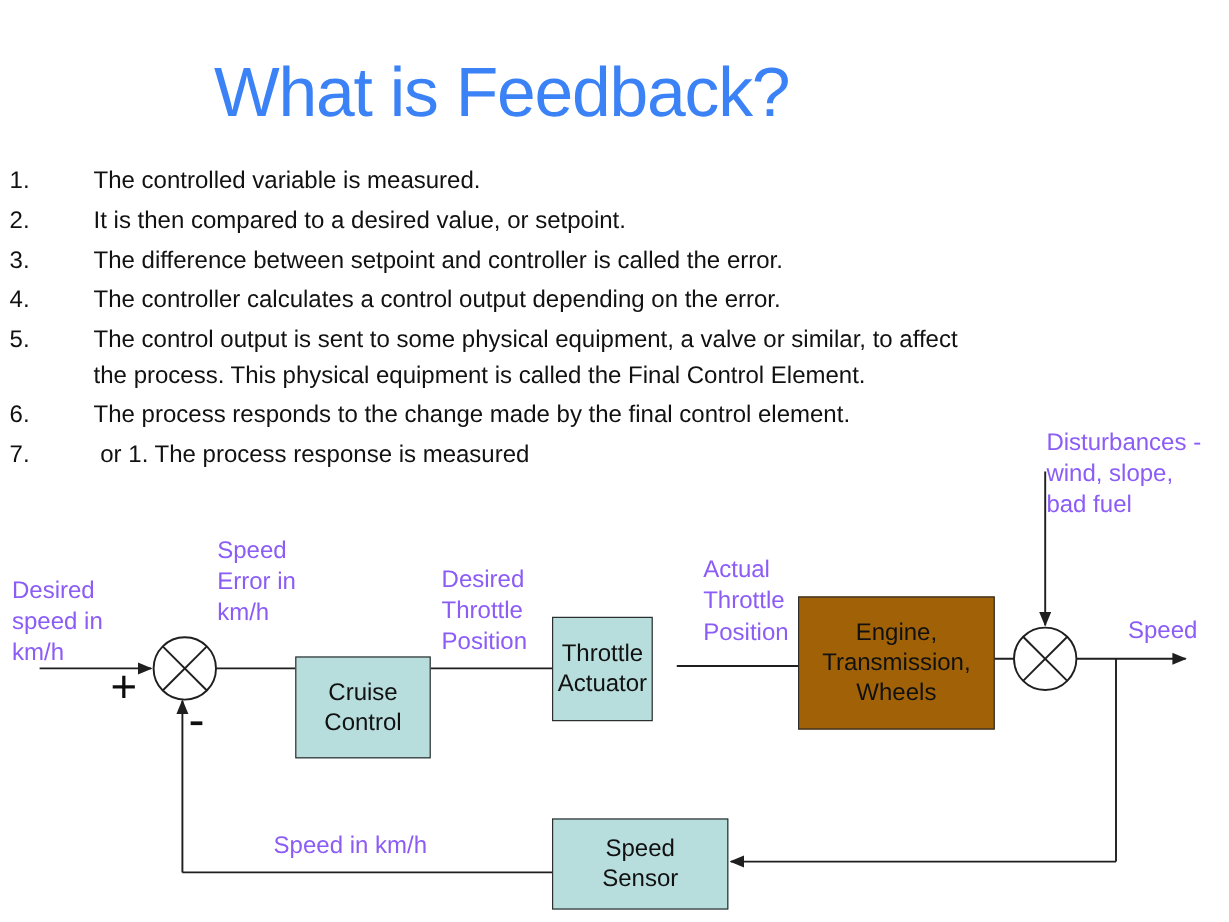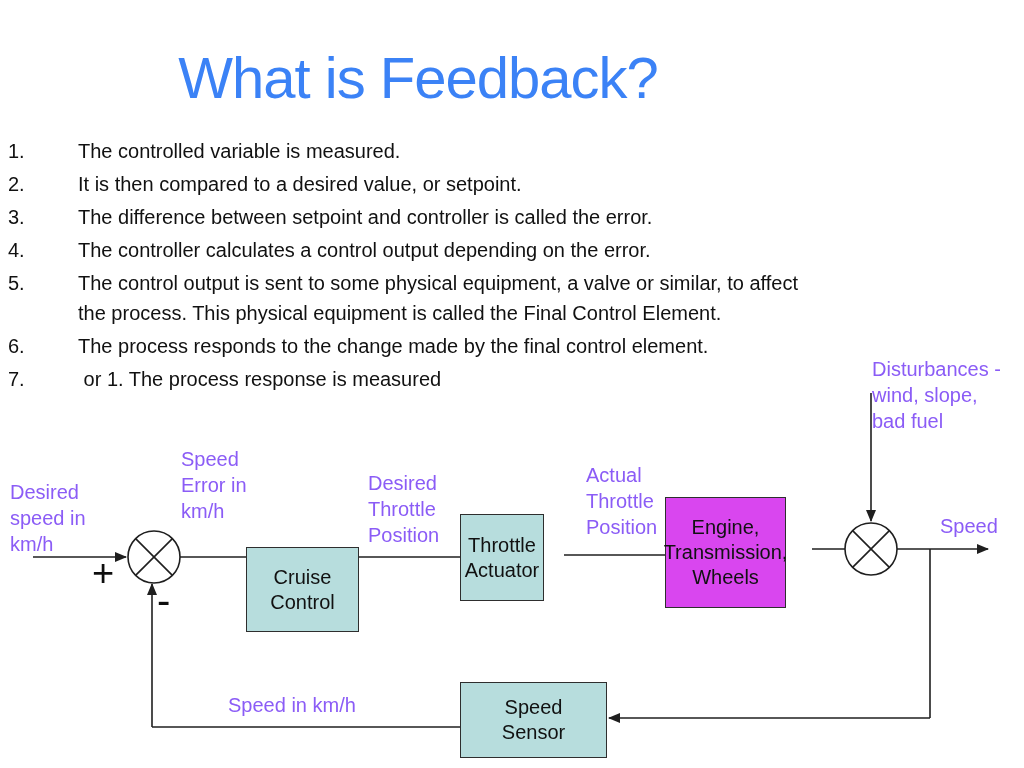--- a/index.html
+++ b/index.html
@@ -107,21 +107,21 @@
       <line x1="889.4" y1="530.6" x2="852.6" y2="567.4"></line>
     </g>
   </svg>
 
   <div class="block" style="left: 246px; top: 515px; width: 113px; height: 85px; background-color: rgb(183, 221, 221); border-color: rgb(46, 46, 46); margin-top: 32px;">
     <span>Cruise Control</span>
   </div>
   <div class="block" style="left: 460px; top: 514px; width: 84px; height: 87px; background-color: rgb(183, 221, 221); border-color: rgb(46, 46, 46);">
     <span>Throttle Actuator</span>
   </div>
-  <div class="block" style="left: 665px; top: 497px; width: 121px; height: 111px; background-color: #d946ef; border-color: rgb(46, 46, 46);">
+  <div class="block" style="left: 665px; top: 497px; width: 164px; height: 111px; background-color: #a16207; border-color: rgb(46, 46, 46);">
     <span>Engine, Transmission, Wheels</span>
   </div>
   <div class="block" style="left: 460px; top: 682px; width: 147px; height: 76px; background-color: rgb(183, 221, 221); border-color: rgb(46, 46, 46);">
     <span style="max-width:84px;">Speed Sensor</span>
   </div>
 
   <div class="dlabel" style="left:181px;top:446px;width:66px;">Speed Error in km/h</div>
   <div class="dlabel" style="left:10px;top:479px;width:96px;">Desired speed in km/h</div>
   <div class="dlabel" style="left:368px;top:470px;width:80px;">Desired Throttle Position</div>
   <div class="dlabel" style="left:574px;top:462px;width:80px;margin-left:12px;">Actual Throttle Position</div>

